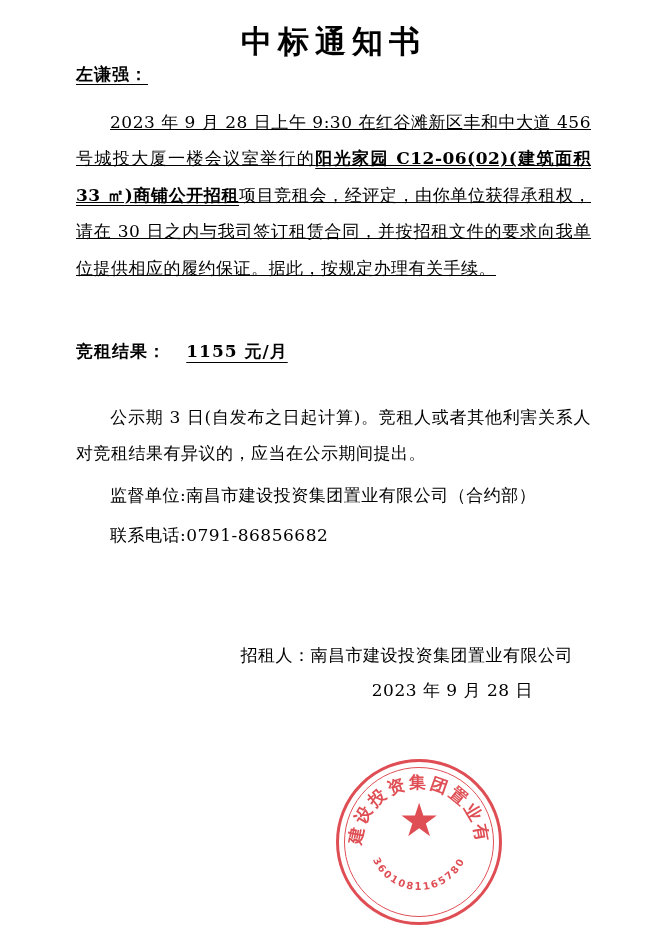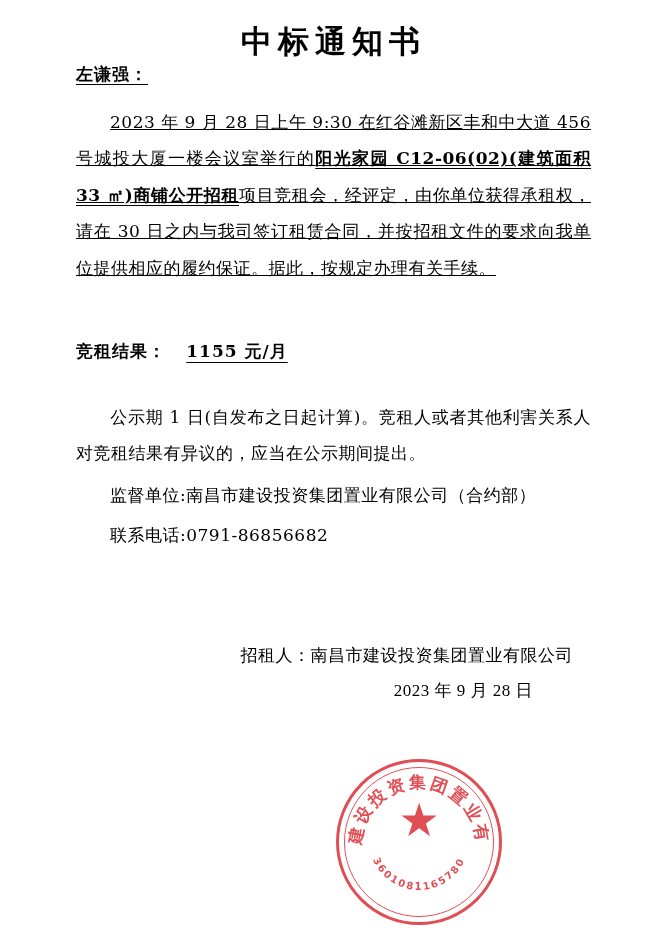--- a/index.html
+++ b/index.html
@@ -89,21 +89,20 @@
   }
   .signature-block {
     margin-top: 86px;
     text-align: right;
     padding-right: 18px;
     font-size: 17px;
     line-height: 2.1;
     letter-spacing: 0.5px;
     position: relative;
     z-index: 1;
-    font-family: Liberation Serif, serif;
   }
   .sig-date {
     padding-right: 40px;
   }
   
   .seal {
     position: absolute;
     left: 336px;
     top: 738px;
     width: 160px;
@@ -172,21 +171,21 @@
 
   <div class="body-para">
     <span class="indent"></span><span>2023 年 9 月 28 日上午 9:30 在红谷滩新区丰和中大道 456 号城投大厦一楼会议室举行的</span><span class="bold-u">阳光家园 C12-06(02)(建筑面积 33 ㎡)商铺公开招租</span><span>项目竞租会，经评定，由你单位获得承租权，请在 30 日之内与我司签订租赁合同，并按招租文件的要求向我单位提供相应的履约保证。据此，按规定办理有关手续。</span>
   </div>
 
   <div class="result-line">
     <span>竞租结果：</span><span class="result-value">1155 元/月</span>
   </div>
 
   <div class="notice-para">
-    <span class="indent"></span><span>公示期 1 日(自发布之日起计算)。竞租人或者其他利害关系人对竞租结果有异议的，应当在公示期间提出。</span>
+    <span class="indent"></span><span>公示期 3 日(自发布之日起计算)。竞租人或者其他利害关系人对竞租结果有异议的，应当在公示期间提出。</span>
   </div>
 
   <div class="contact-line">监督单位:南昌市建设投资集团置业有限公司（合约部）</div>
   <div class="contact-line">联系电话:0791-86856682</div>
 
   <div class="signature-block">
     <div>招租人：南昌市建设投资集团置业有限公司</div>
     <div class="sig-date">2023 年 9 月 28 日</div>
   </div>
 

